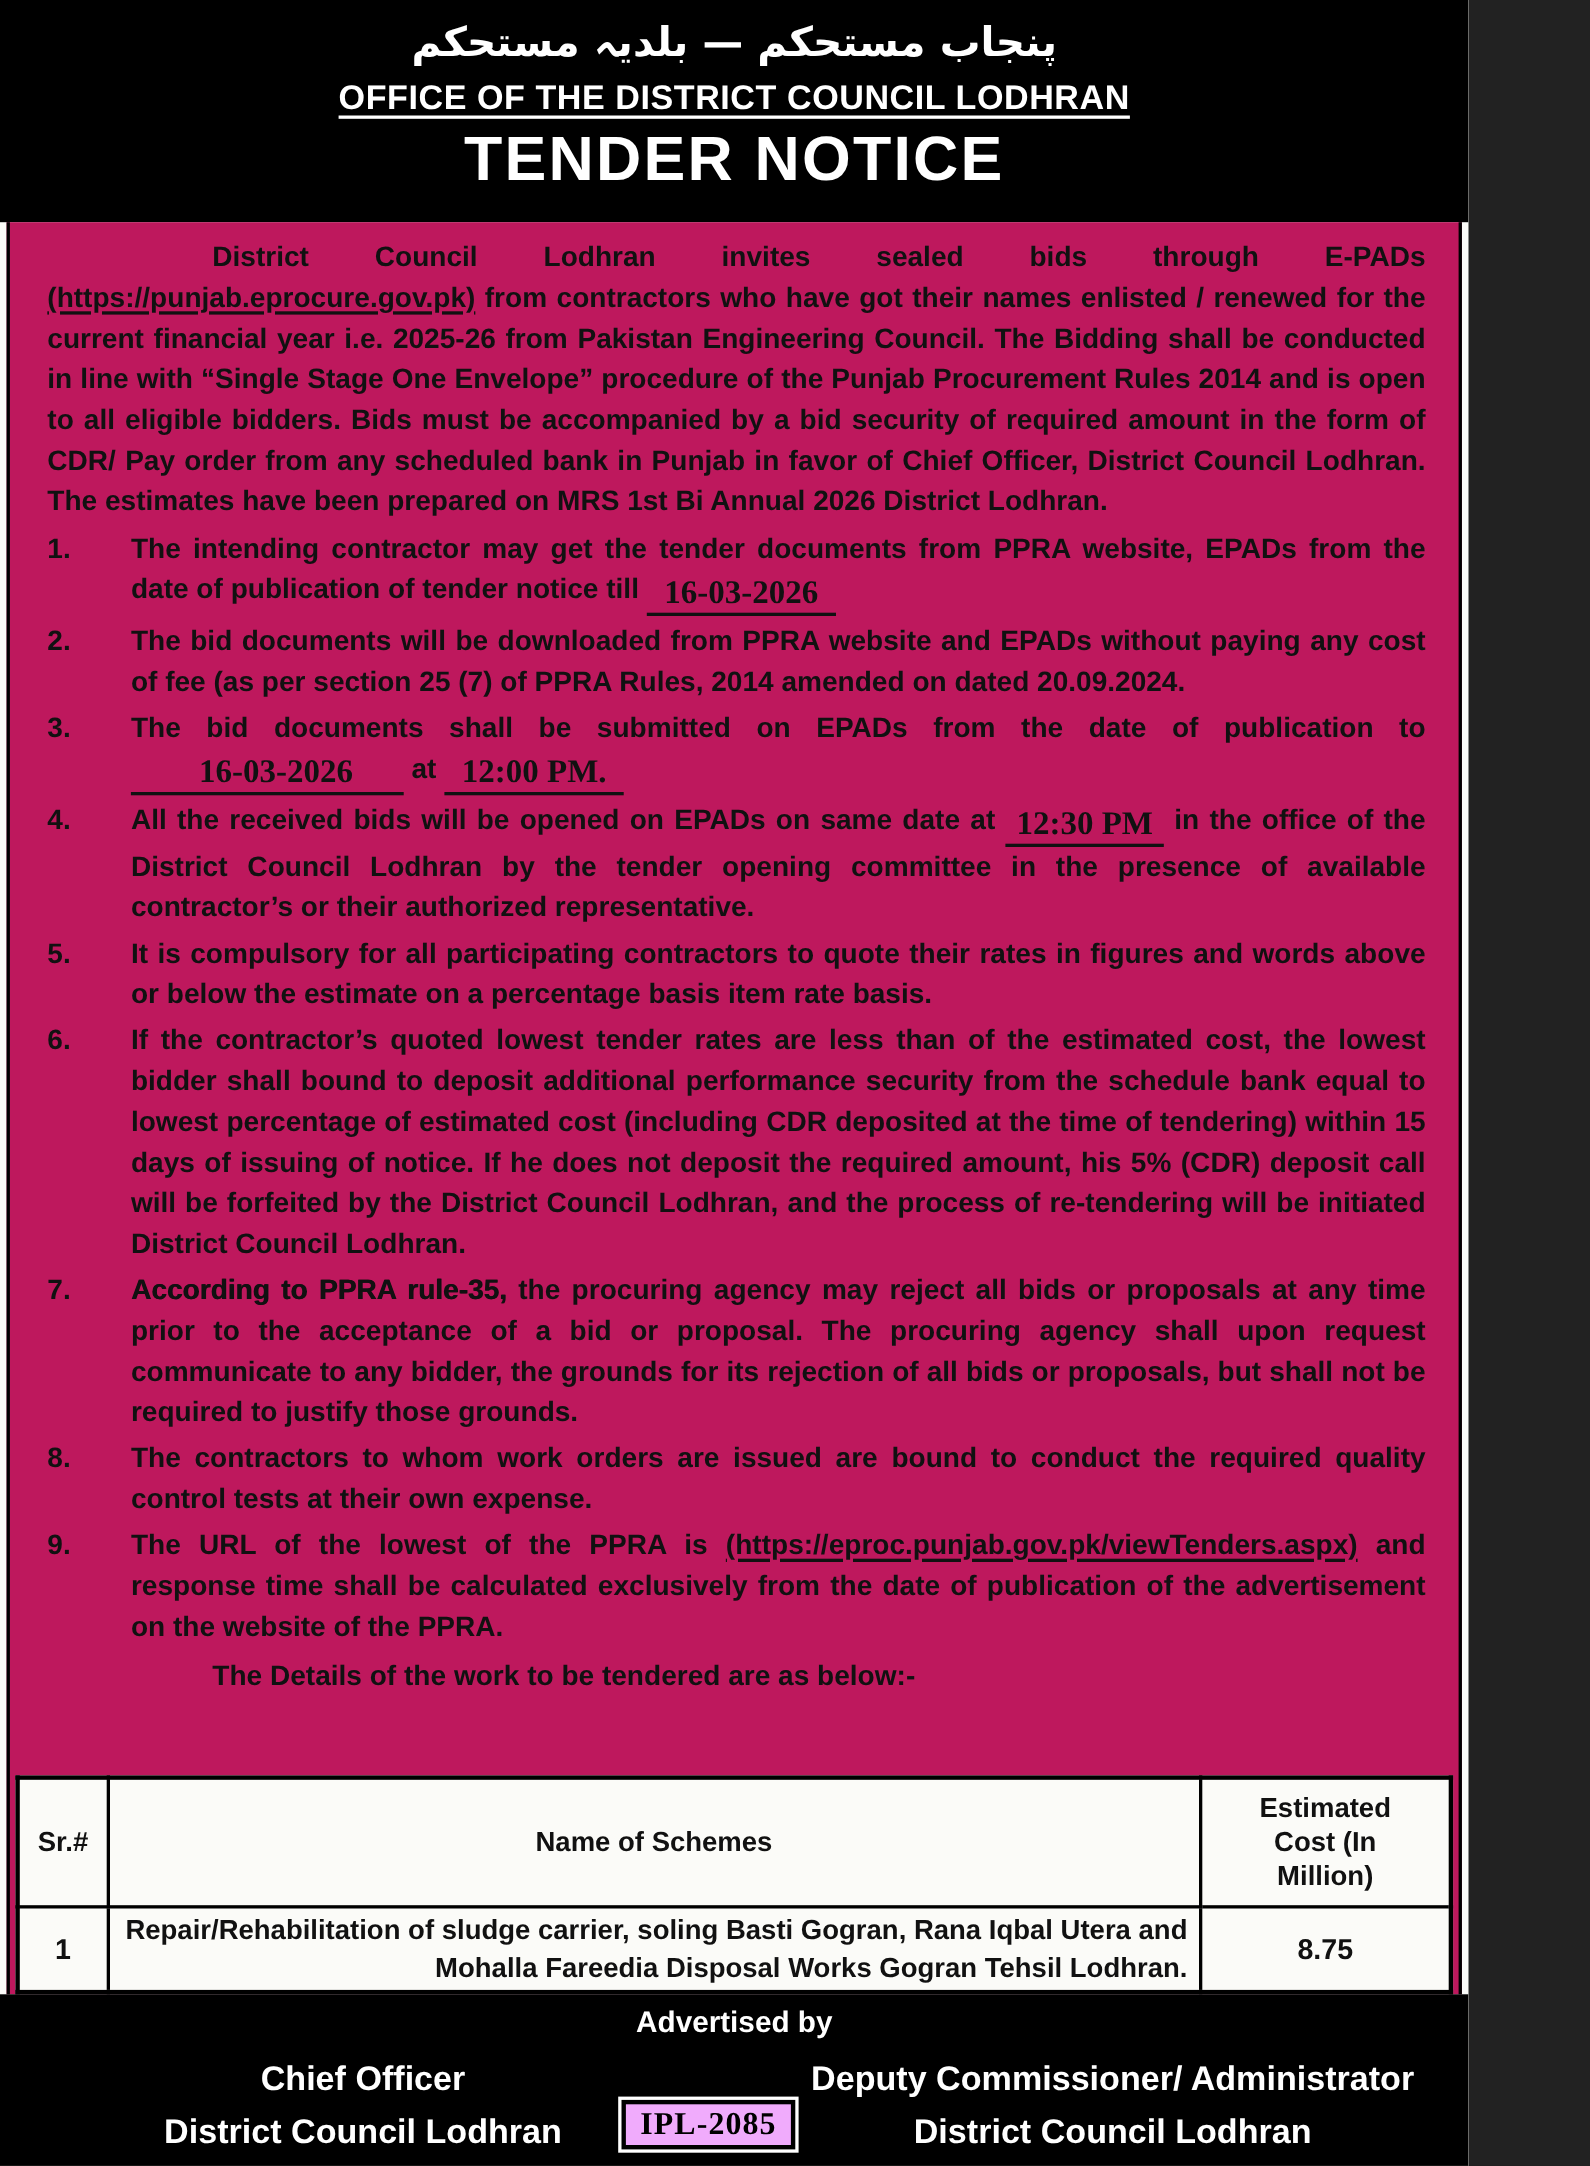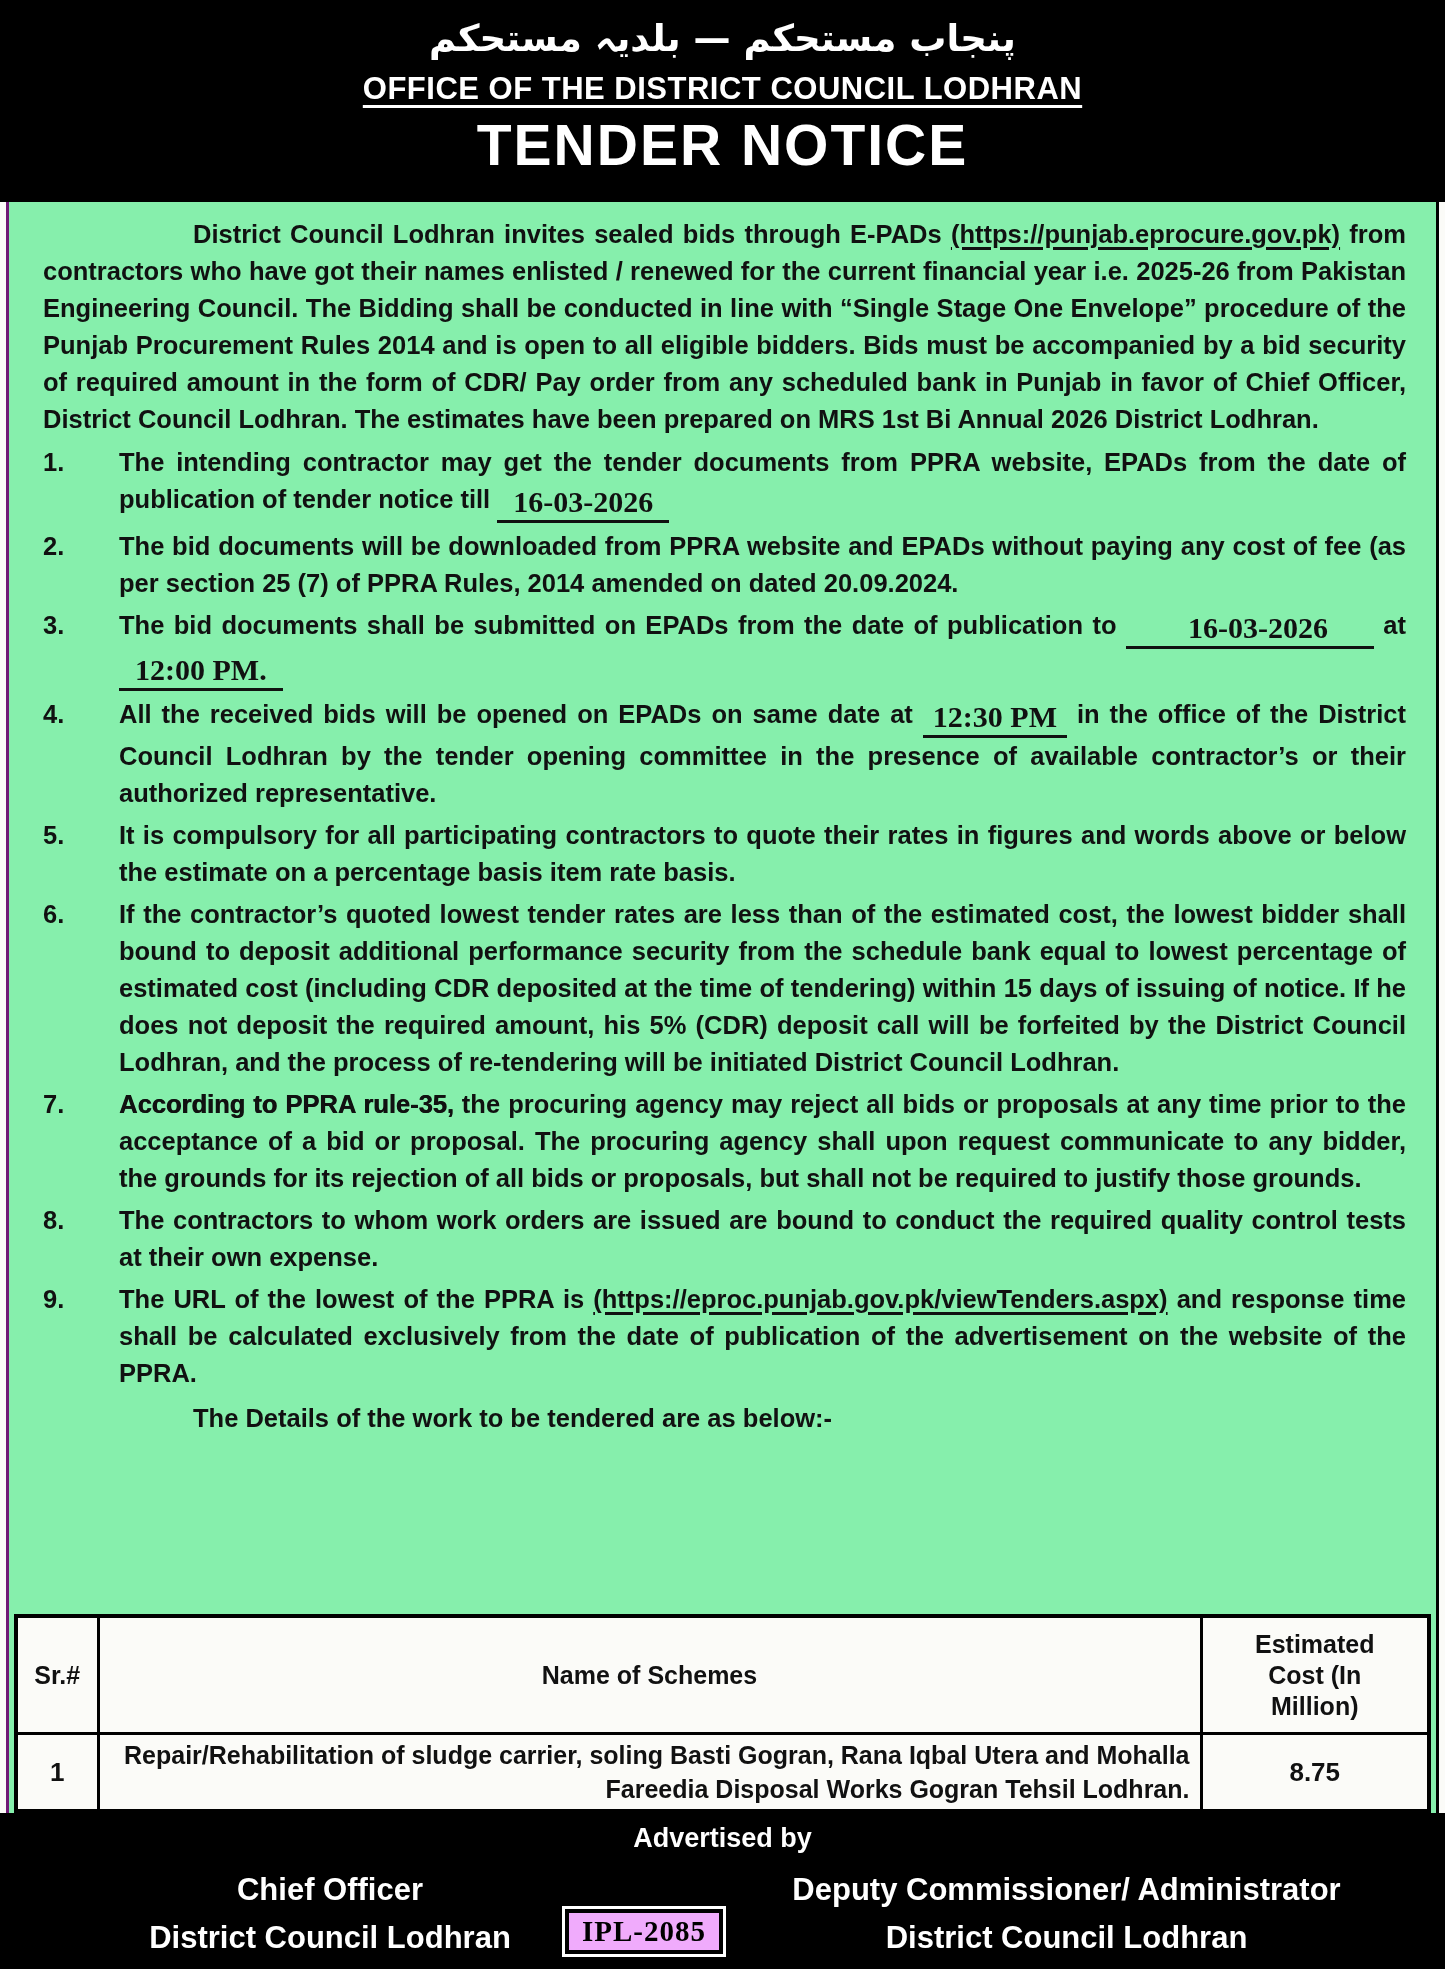--- a/index.html
+++ b/index.html
@@ -1,39 +1,39 @@
 <!DOCTYPE html>
 <html><head>
 <meta charset="utf-8">
 <style>
   html,body{margin:0;padding:0;background:#222;}
   .page{
-    position:relative;width:1445px;height:1969px;overflow:hidden;
+    position:relative;width:1335px;height:1969px;overflow:hidden;
     background:#fbfbf8;color:#111;
     font-family:"Liberation Sans",sans-serif;font-weight:bold;
   }
   
   .top-band{
     height:202px;background:#000;color:#fff;text-align:center;
     box-sizing:border-box;padding-top:16px;
   }
   .urdu{
     font-family:"DejaVu Sans",sans-serif;direction:rtl;
     font-size:37px;line-height:46px;font-weight:bold;letter-spacing:1px;
   }
   .office{
     font-size:31px;line-height:38px;margin-top:8px;letter-spacing:.5px;
     text-decoration:underline;text-decoration-thickness:3px;text-underline-offset:6px;
   }
   .notice{font-size:57px;line-height:62px;margin-top:6px;letter-spacing:2px;}
   
   .paper{
     position:relative;box-sizing:border-box;
-    height:1611px;margin:0 6px;background:#86efac;
-    border-left:3px solid #701a75;border-right:3px solid #000;
+    height:1611px;margin:0 6px;background:#be185d;
+    border-left:3px solid #000000;border-right:3px solid #000;
     padding:14px 30px 0 34px;
     font-size:25.5px;line-height:37px;text-align:justify;
   }
   .intro{margin:0 0 6px 0;text-indent:150px;}
   .u{text-decoration:underline;text-decoration-thickness:3px;text-underline-offset:4px;}
   .li{display:flex;margin-top:5px;}
   .num{flex:none;width:76px;text-align:left;}
   .txt{flex:1;text-align:justify;}
   .d{
     display:inline-block;font-family:"Liberation Serif",serif;

